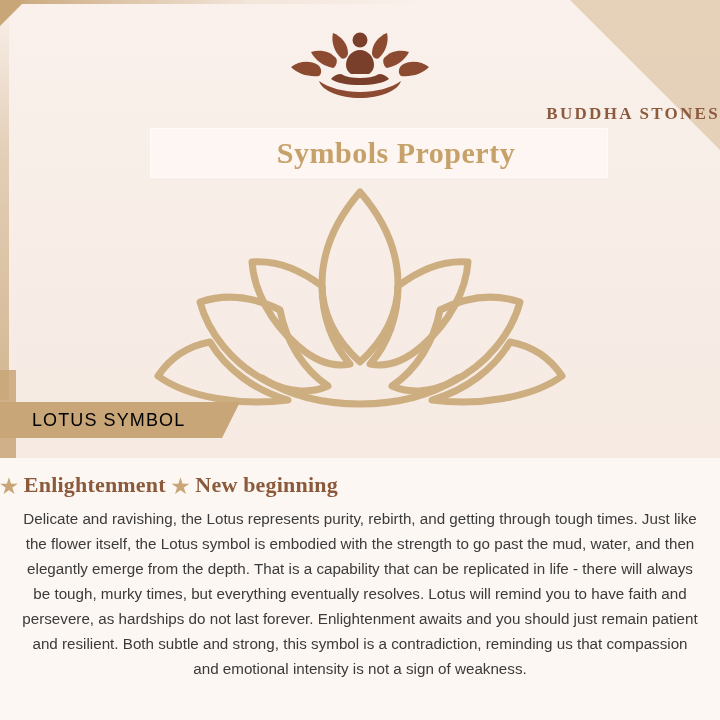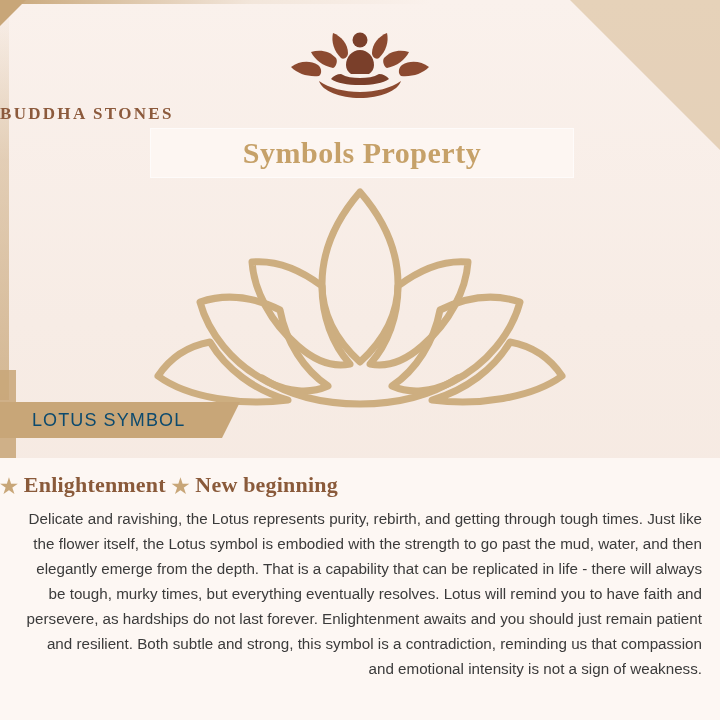--- a/index.html
+++ b/index.html
@@ -61,21 +61,21 @@
     width: 720px; height: 4px;
     background: linear-gradient(90deg, #c8a678 0%, rgba(200,166,120,.15) 35%, rgba(200,166,120,.0) 60%);
   }
 
   
   .logo-wrap {
     position: absolute;
     top: 22px;
     left: 0;
     width: 720px;
-    text-align: left;
+    text-align: right;
   }
   .logo-mark {
     display: block;
     margin: 0 auto;
   }
   .brand {
     margin-top: 4px;
     font-family: "Liberation Serif", serif;
     font-size: 17px;
     letter-spacing: 2.3px;
@@ -88,20 +88,21 @@
     position: absolute;
     top: 128px;
     left: 150px;
     width: 424px;
     height: 50px;
     background: #fdf6f2;
     display: flex;
     align-items: center;
     justify-content: center;
     box-shadow: 0 0 0 1px rgba(255,255,255,.6) inset;
+    padding-left: 34px;
   }
   .title-plate .title {
     font-family: "Liberation Serif", serif;
     font-size: 30px;
     font-weight: bold;
     color: #c6a169;
     letter-spacing: .5px;
   }
 
   
@@ -119,21 +120,21 @@
     left: 0;
     top: 402px;
     height: 36px;
     width: 222px;
     background: #c8a678;
     display: flex;
     align-items: center;
   }
   .ribbon-label {
     padding-left: 32px;
-    color: #0c4a6e;
+    color: #000000;
     font-size: 18px;
     letter-spacing: 1.1px;
     font-family: "Liberation Sans", sans-serif;
   }
   .ribbon-tail {
     position: absolute;
     left: 222px;
     top: 402px;
     width: 0; height: 0;
     border-top: 36px solid #c8a678;
@@ -163,21 +164,21 @@
     vertical-align: -1px;
   }
   .headline .part {
     display: inline;
   }
   .body-text {
     margin: 0 18px;
     font-size: 15.2px;
     line-height: 25px;
     color: #3b3b3b;
-    text-align: right;
+    text-align: center;
   }
 </style>
 </head>
 <body>
 
 <div class="page">
 
   <div class="edge-topline"></div>
   <div class="corner corner-tl"></div>
   <div class="corner corner-tr"></div>

